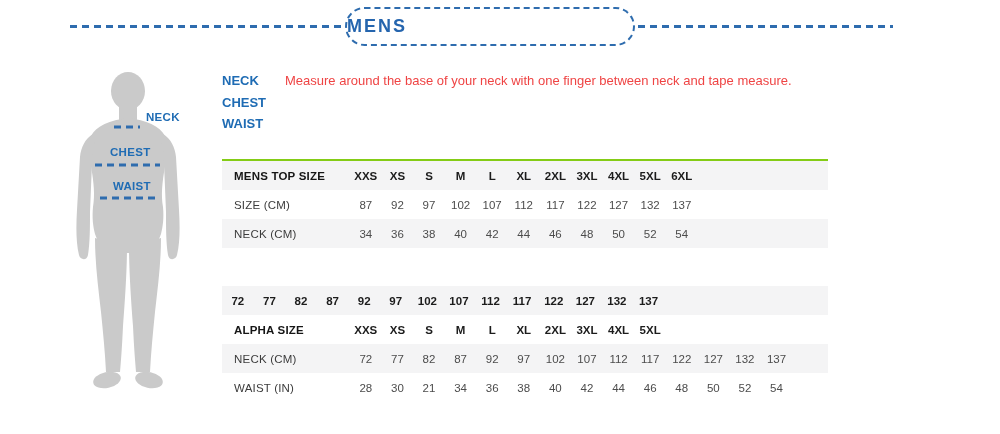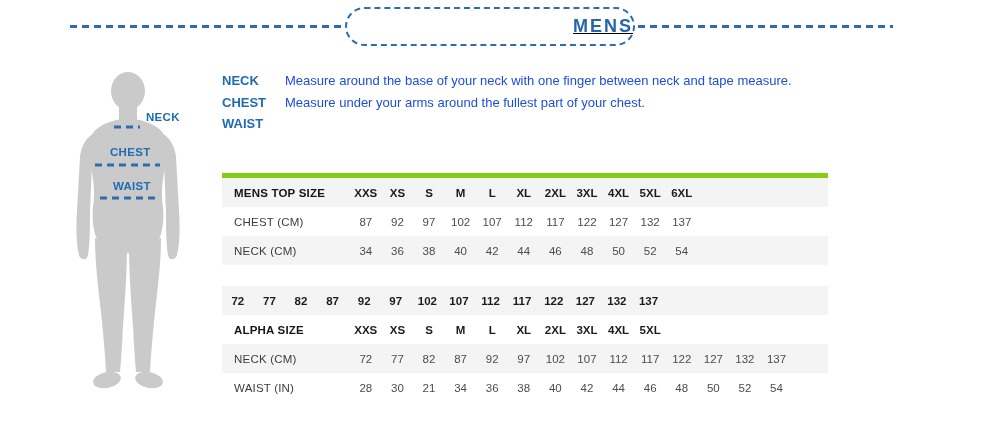--- a/index.html
+++ b/index.html
@@ -10,43 +10,43 @@
   
   .dash-h{
     position:absolute;height:3px;
     background:repeating-linear-gradient(90deg,#2e6cae 0 7px,transparent 7px 12px);
   }
   #dash-left{left:70px;top:25px;width:272px;}
   #dash-right{left:638px;top:25px;width:255px;}
   #title-pill{
     position:absolute;left:345px;top:7px;width:290px;height:39px;
     border:2px dashed #2e6cae;border-radius:21px;
-    display:flex;align-items:center;justify-content:flex-end;box-sizing:border-box;text-decoration:underline;
+    display:flex;align-items:center;justify-content:flex-start;box-sizing:border-box;
   }
   #title-pill .title{
     color:#2565ae;font-size:18px;font-weight:bold;letter-spacing:2px;
   }
   
   #figure-wrap{position:absolute;left:60px;top:60px;width:140px;height:345px;}
   #figure-wrap svg{position:absolute;left:0;top:0;}
   .fig-label{
     position:absolute;color:#1f6cb4;font-weight:bold;font-size:11.5px;letter-spacing:.3px;
   }
   #fig-label-neck{left:86px;top:51px;}
   #fig-label-chest{left:50px;top:86px;}
   #fig-label-waist{left:53px;top:120px;}
   
   #measure{position:absolute;left:222px;top:70px;width:700px;}
   #measure-title{font-size:13px;font-weight:bold;color:#1a1a1a;margin-bottom:9px;}
   .measure-row{display:flex;line-height:21.5px;font-size:13px;}
   .measure-row .mlabel{width:63px;color:#1f6cb4;font-weight:bold;flex:none;}
-  .measure-row .mtext{color:#1d4ed8;}
+  .measure-row .mtext{color:#ef4444;}
   
   .size-table{position:absolute;left:222px;width:606px;}
-  #top-table{top:173px;border-top:5px solid #84cc16;}
+  #top-table{top:159px;border-top:2px solid #84cc16;}
   #bottom-table{top:286px;}
   .trow{display:flex;align-items:center;height:29px;}
   .trow.shaded{background:#f4f4f5;}
   .tlabel{
     width:116px;padding-left:12px;flex:none;
     font-size:11.5px;color:#3c3c3c;letter-spacing:.2px;
   }
   .trow.bold .tlabel{font-weight:bold;color:#161616;}
   .tcell{
     width:31.6px;flex:none;text-align:center;
@@ -107,21 +107,20 @@
     <span id="fig-label-waist" class="fig-label">WAIST</span>
   </div>
 
   <div id="measure">
     <div class="measure-row">
       <span class="mlabel">NECK</span>
       <span class="mtext">Measure around the base of your neck with one finger between neck and tape measure.</span>
     </div>
     <div class="measure-row">
       <span class="mlabel">CHEST</span>
-      <span class="mtext">Measure under your arms around the fullest part of your chest.</span>
     </div>
     <div class="measure-row">
       <span class="mlabel">WAIST</span>
     </div>
   </div>
 
   <div id="top-table" class="size-table">
       <div class="trow shaded bold">
         <div class="tlabel">MENS TOP SIZE</div>
         <div class="tcell">XXS</div>
@@ -130,21 +129,21 @@
         <div class="tcell">M</div>
         <div class="tcell">L</div>
         <div class="tcell">XL</div>
         <div class="tcell">2XL</div>
         <div class="tcell">3XL</div>
         <div class="tcell">4XL</div>
         <div class="tcell">5XL</div>
         <div class="tcell">6XL</div>
       </div>
       <div class="trow">
-        <div class="tlabel">CHEST (CM)</div>
+        <div class="tlabel">SIZE (CM)</div>
         <div class="tcell">87</div>
         <div class="tcell">92</div>
         <div class="tcell">97</div>
         <div class="tcell">102</div>
         <div class="tcell">107</div>
         <div class="tcell">112</div>
         <div class="tcell">117</div>
         <div class="tcell">122</div>
         <div class="tcell">127</div>
         <div class="tcell">132</div>

